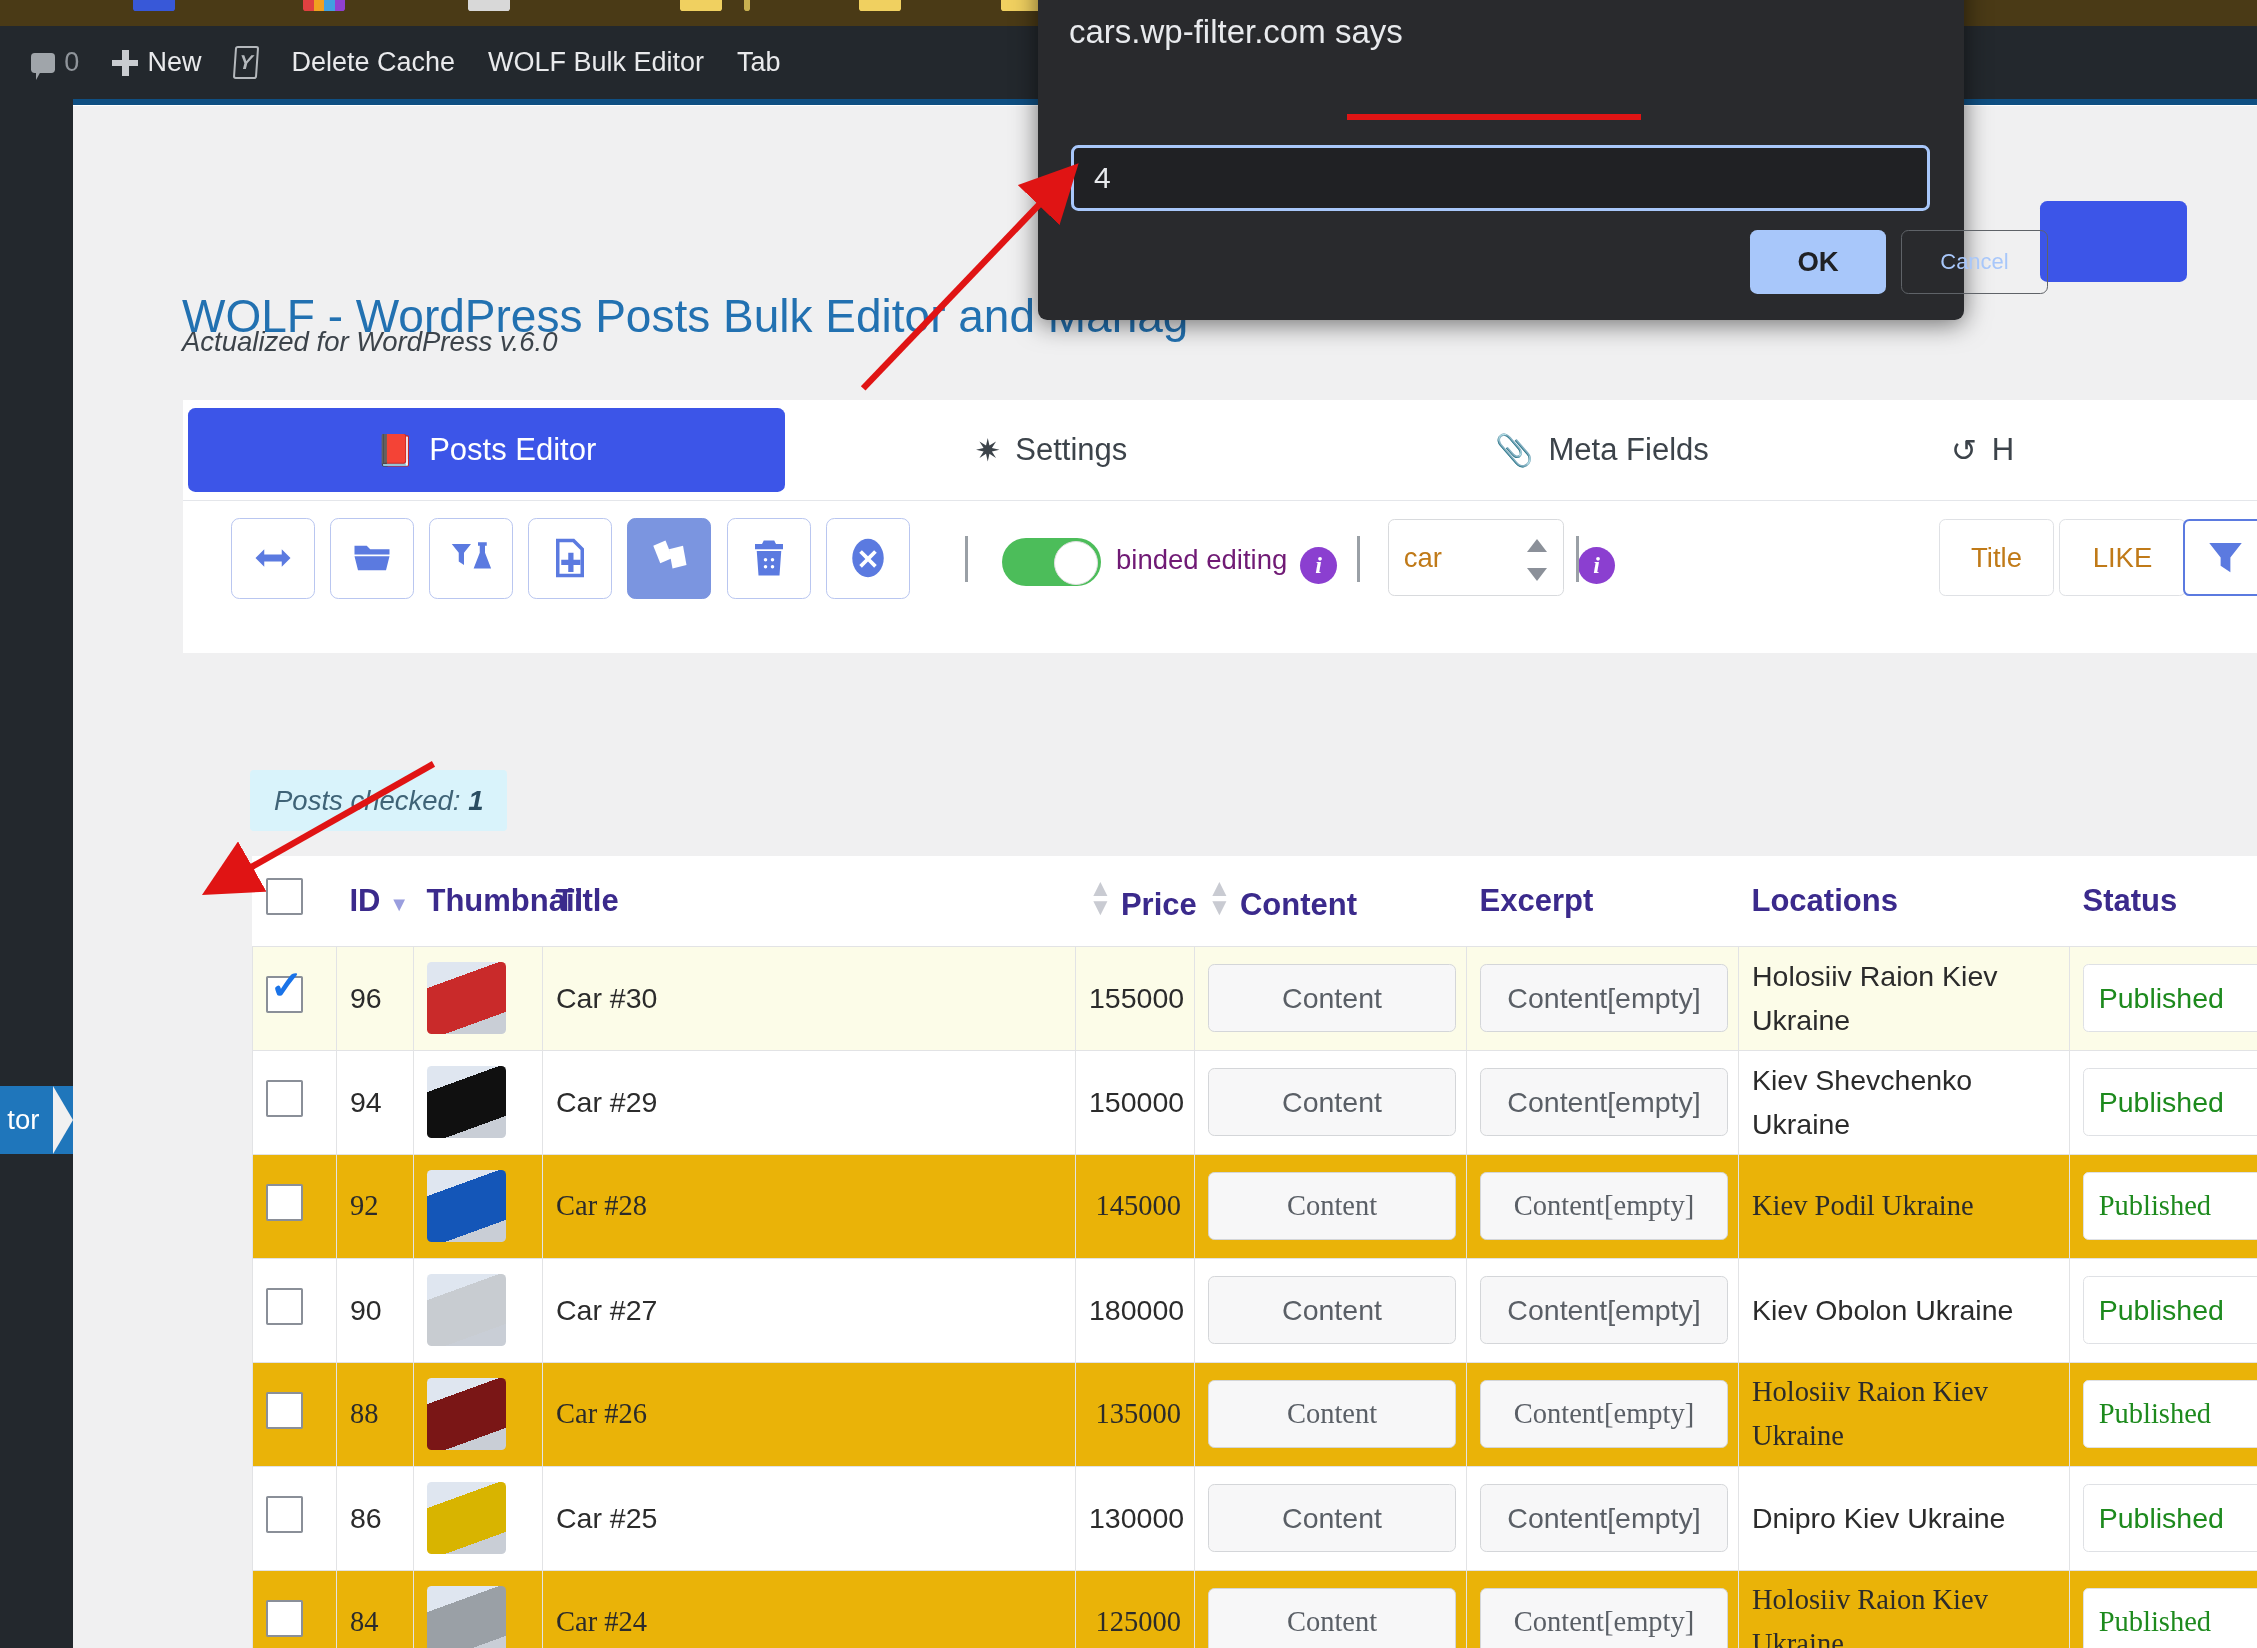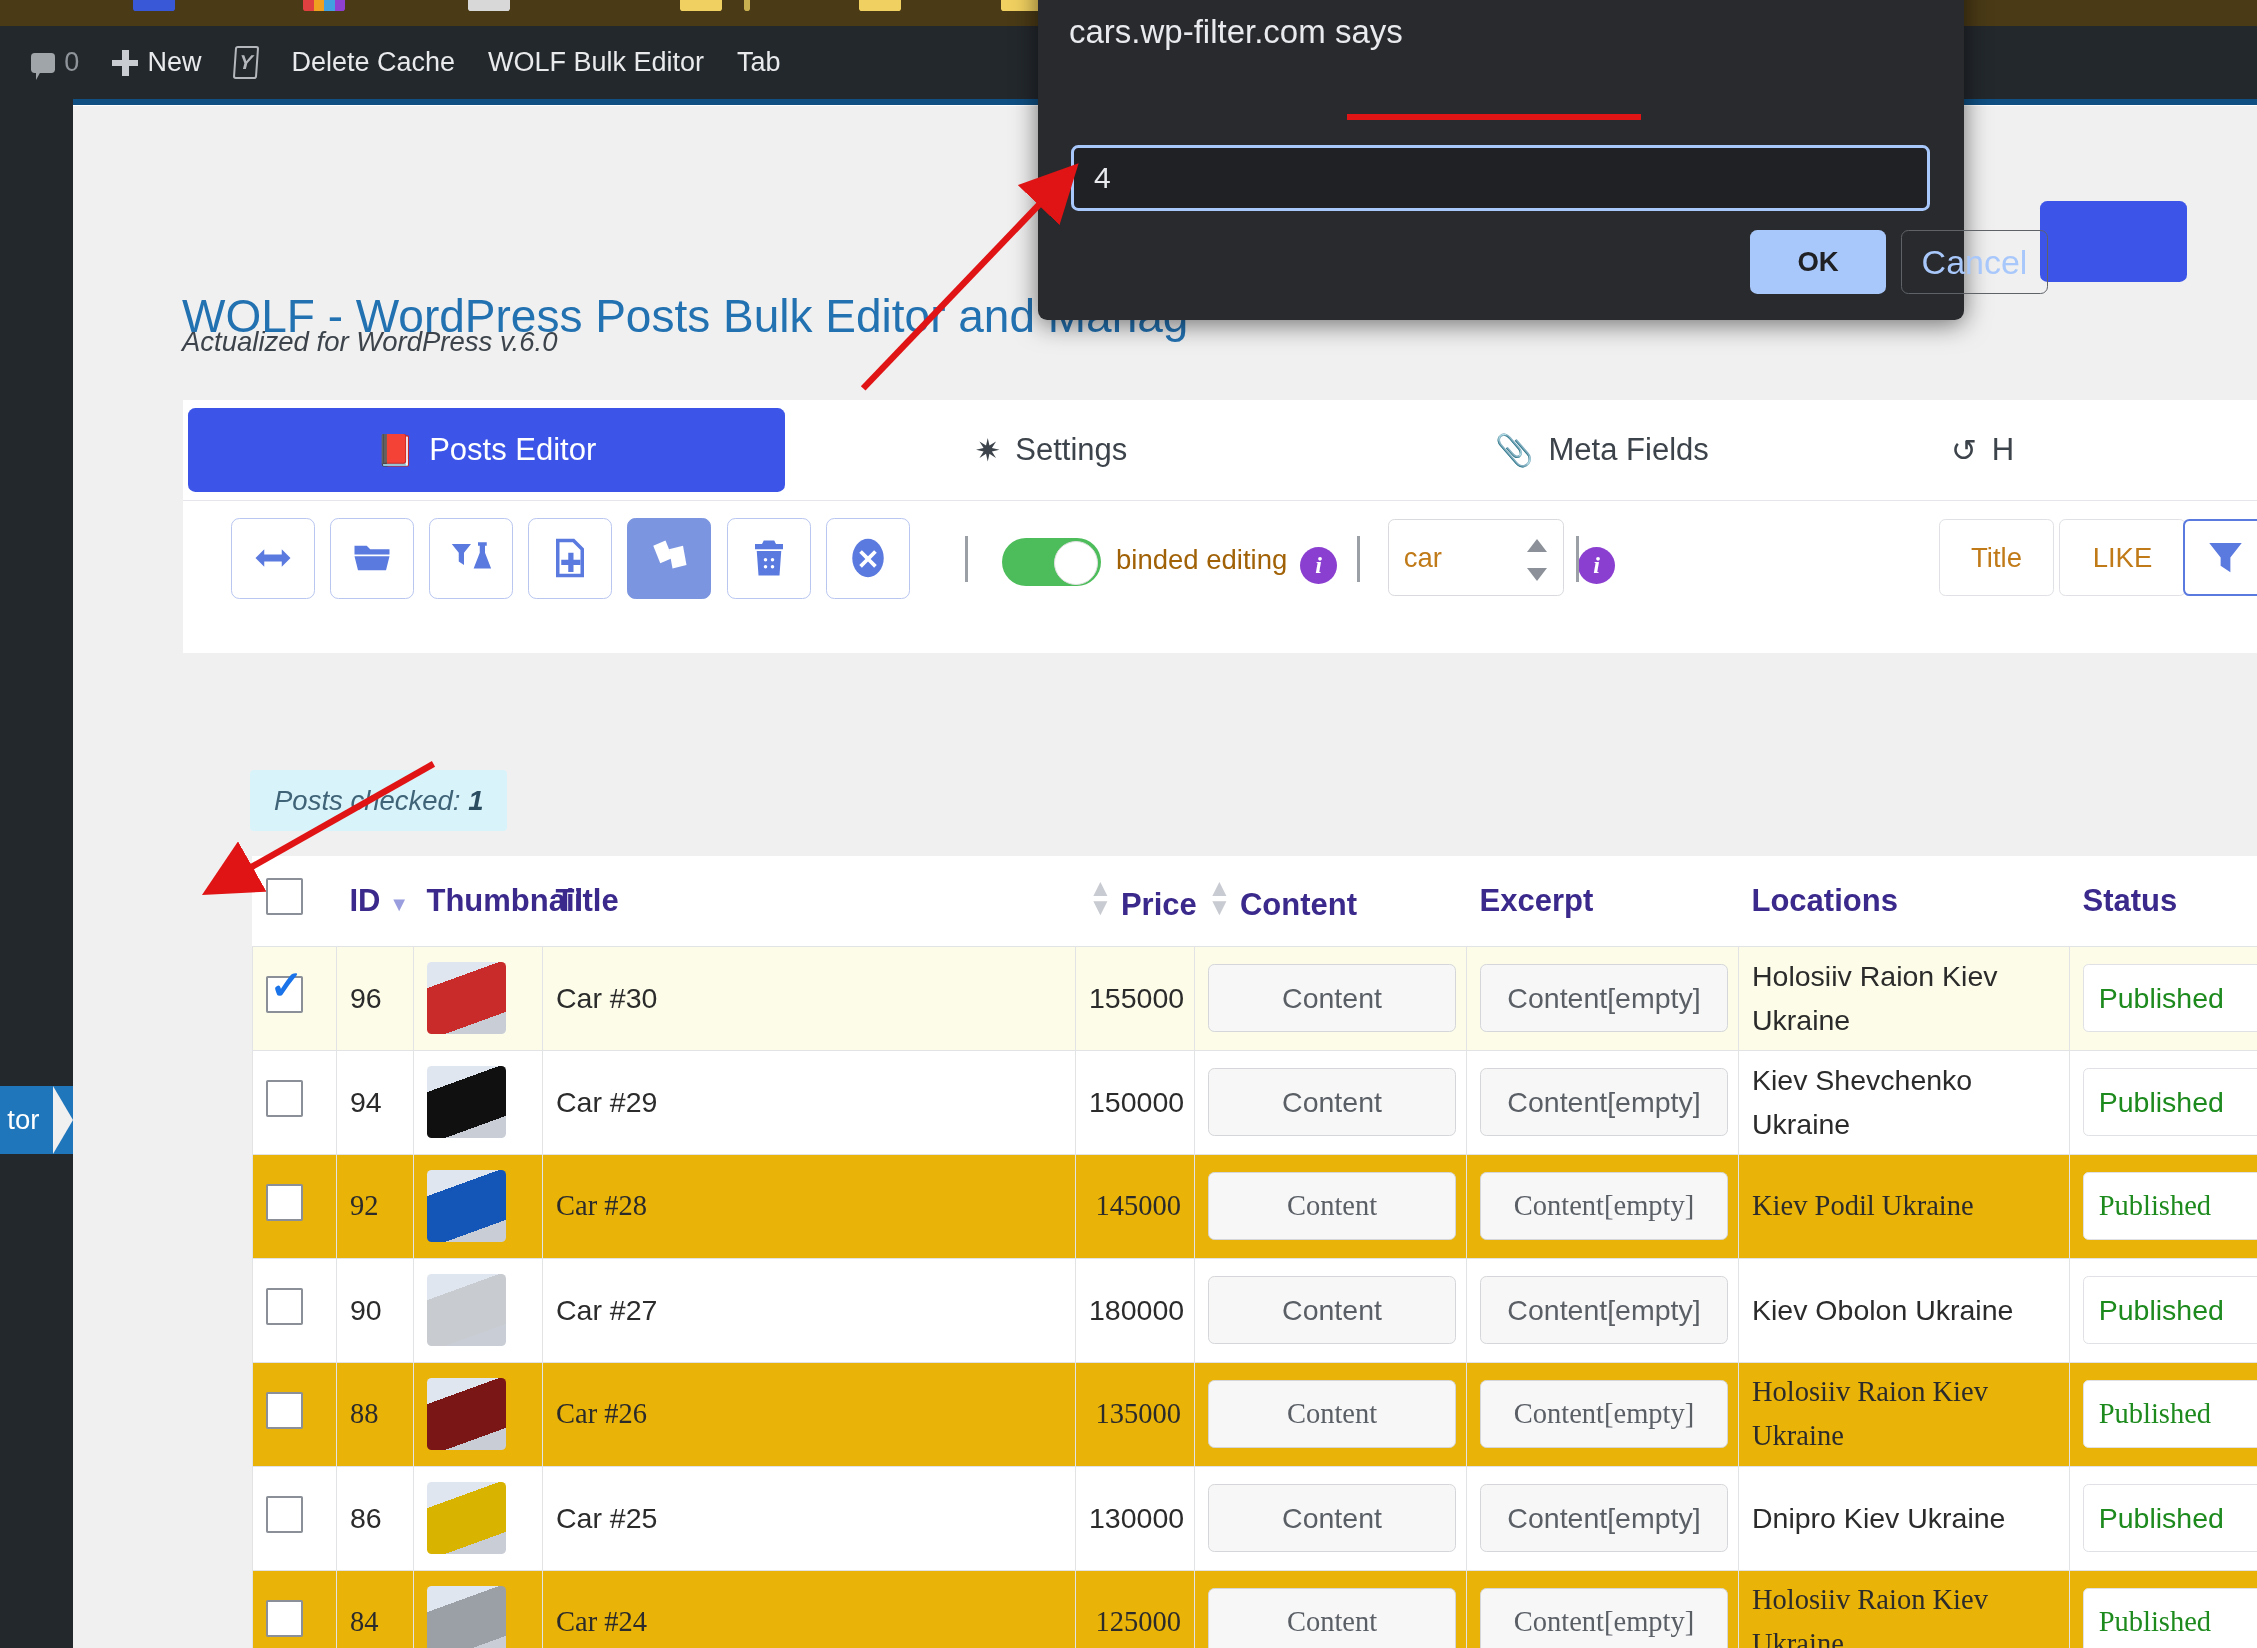--- a/index.html
+++ b/index.html
@@ -155,21 +155,21 @@
     width: 99px; height: 48px; background:#4cbd5a; border-radius: 24px;
     cursor:pointer;
   }
   #toggle-binded:after {
     content:""; position:absolute; right: 2.8px; top: 2.8px;
     width: 42px; height: 42px; background:#ffffff; border-radius:50%;
     border: 1.8px solid #e0e0e0;
   }
   #binded-label {
     position: absolute; left: 933px; top: 43px;
-    font-size: 27.5px; color:#a16207; white-space: nowrap;
+    font-size: 27.5px; color:#701a75; white-space: nowrap;
   }
   .info-dot {
     position: absolute; width: 37px; height: 37px; border-radius:50%;
     background:#8b3fd0; color:#fff; font-size: 24px; font-style: italic;
     font-weight: bold; display:flex; align-items:center; justify-content:center;
     cursor:pointer; font-family:"Liberation Serif", serif;
   }
   #info-1 { left: 1117px; top: 46px; }
   #info-2 { left: 1395px; top: 46px; }
 
@@ -305,21 +305,21 @@
   }
   #dlg-ok {
     position:absolute; left: 712px; top: 287px;
     width: 136px; height: 64px; background:#a8c7fa; color:#202124;
     border:none; border-radius: 7.3px; font-size: 27.5px; font-weight:700;
     cursor:pointer; font-family:"Liberation Sans", sans-serif;
   }
   #dlg-cancel {
     position:absolute; left: 863px; top: 287px;
     width: 147px; height: 64px; background:transparent; color:#a8c7fa;
-    border:0.9px solid #5f6368; border-radius: 7.3px; font-size: 34px;
+    border:0.9px solid #5f6368; border-radius: 7.3px; font-size: 22px;
     cursor:pointer; font-family:"Liberation Sans", sans-serif;
   }
 
   
   #annot { position:absolute; left:0; top:0; width:2257px; height:1648px;
            pointer-events:none; z-index: 60; }
 </style>
 </head>
 <body>
 

